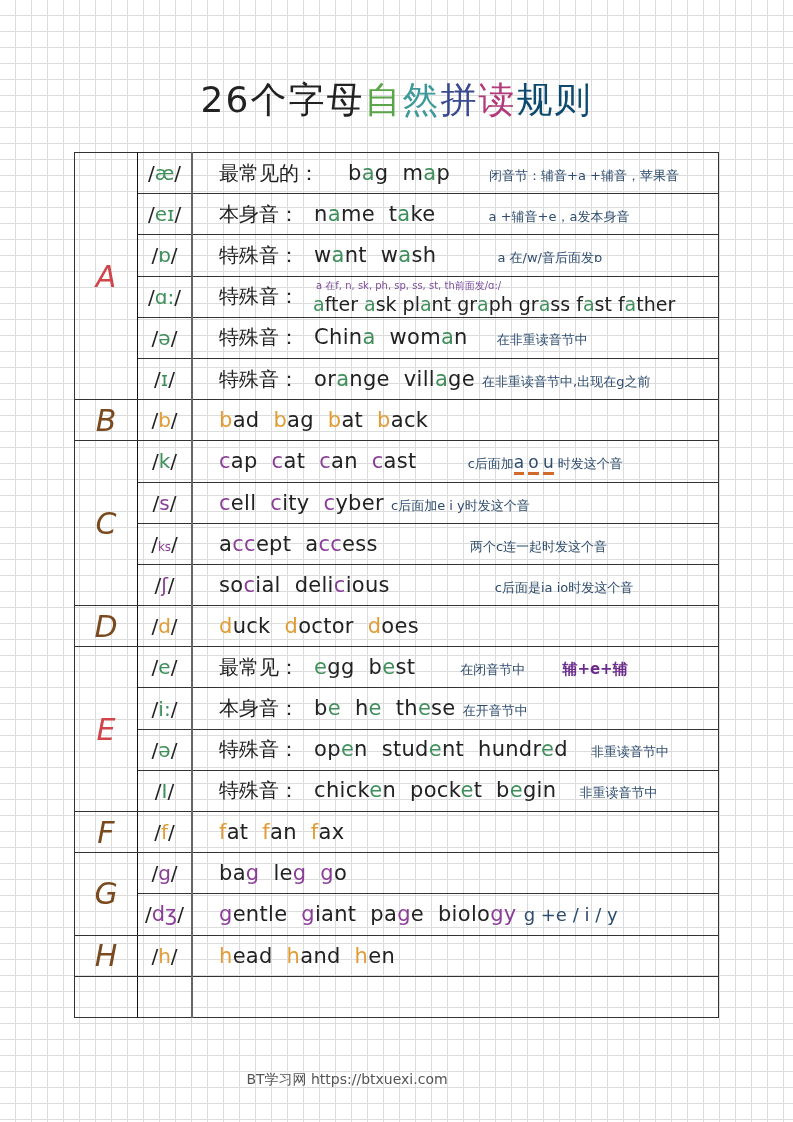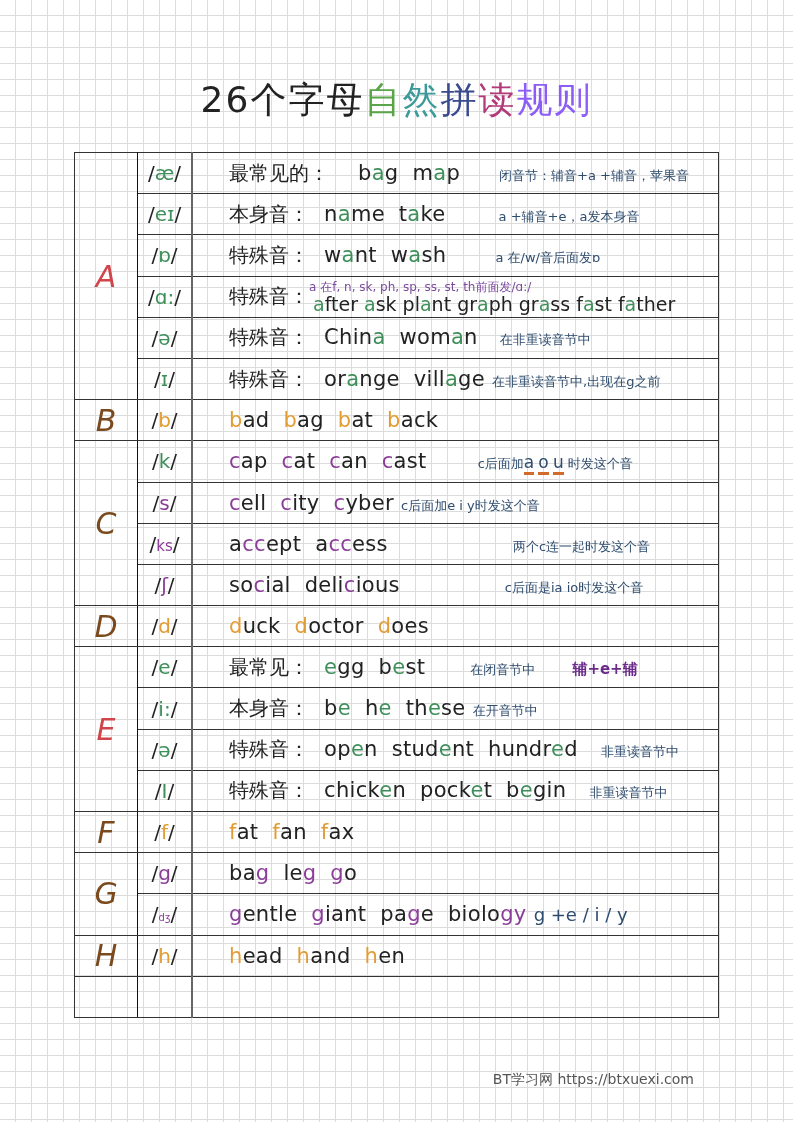--- a/index.html
+++ b/index.html
@@ -31,42 +31,42 @@
   table.rules td.letter{
     width:62px;text-align:center;font-size:30px;
     font-family:"DejaVu Sans", sans-serif;font-style:italic;font-weight:300;
     border-right:1.5px solid #111;
   }
   table.rules td.ipa{
     width:53px;text-align:center;font-size:20px;color:#222;
     border-right:2px solid #666;
   }
   table.rules td.content{
-    padding-left:36px;white-space:nowrap;position:relative;
+    padding-left:26px;white-space:nowrap;position:relative;
   }
   .label{font-size:20px;color:#222;margin-right:10px;}
   .words{font-size:21px;color:#222;letter-spacing:0.3px;}
   .note{font-size:13px;color:#2e4c6e;margin-left:2px;}
   .note2{font-size:15px;color:#6a2b8a;font-weight:bold;margin-left:32px;}
-  .tiny{font-size:12px;color:#7b4a9c;position:absolute;left:116px;top:2px;}
+  .tiny{font-size:10px;color:#7b4a9c;position:absolute;left:123px;top:2px;}
   .sub{position:absolute;left:120px;bottom:2px;font-size:19px;}
   .hl-green{color:#3f8f5a;}
   .hl-purple{color:#8b3d99;}
   .hl-orange{color:#e39c35;}
   .underline-dash{border-bottom:3px dashed #d46a2a;}
   .footer{
-    position:absolute;left:0;width:694px;top:1071px;text-align:right;
+    position:absolute;left:0;width:694px;top:1071px;text-align:center;
     font-size:14px;color:#555;
   }
 </style>
 </head>
 <body>
 
 <div class="title">
-  <span style="color:#222">26个字母</span><span style="color:#5aa54a">自</span><span style="color:#3d9a9a">然</span><span style="color:#3a4a8f">拼</span><span style="color:#b23a7a">读</span><span style="color:#8b5cf6">规则</span>
+  <span style="color:#222">26个字母</span><span style="color:#5aa54a">自</span><span style="color:#3d9a9a">然</span><span style="color:#3a4a8f">拼</span><span style="color:#b23a7a">读</span><span style="color:#0c4a6e">规则</span>
 </div>
 
 <table class="rules">
 
   <tbody>
       <tr>
     <td class="letter" rowspan="6" style="color:#d0444a">A</td>
     <td class="ipa">/<span class="hl-green">æ</span>/</td>
     <td class="content">
       <span class="label">最常见的：</span>
@@ -80,37 +80,37 @@
       <span class="label">本身音：</span>
       <span class="words">n<span class="hl-green">a</span>me&nbsp;&nbsp;t<span class="hl-green">a</span>ke</span>
       <span class="note" style="margin-left:48px">a +辅音+e，a发本身音</span>
     </td>
   </tr>
   <tr>
     <td class="ipa">/<span class="hl-green">ɒ</span>/</td>
     <td class="content">
       <span class="label">特殊音：</span>
       <span class="words">w<span class="hl-green">a</span>nt&nbsp;&nbsp;w<span class="hl-green">a</span>sh</span>
-      <span class="note" style="margin-left:44px">a 在/w/音后面发ɒ</span>
+      <span class="note" style="margin-left:56px">a 在/w/音后面发ɒ</span>
     </td>
   </tr>
   <tr>
     <td class="ipa">/<span class="hl-green">ɑ:</span>/</td>
     <td class="content">
       <span class="label">特殊音：</span>
       <span class="tiny">a 在f, n, sk, ph, sp, ss, st, th前面发/ɑ:/</span>
       <span class="sub"><span class="hl-green">a</span>fter&nbsp;<span class="hl-green">a</span>sk&nbsp;pl<span class="hl-green">a</span>nt&nbsp;gr<span class="hl-green">a</span>ph&nbsp;gr<span class="hl-green">a</span>ss&nbsp;f<span class="hl-green">a</span>st&nbsp;f<span class="hl-green">a</span>ther</span>
     </td>
   </tr>
   <tr>
     <td class="ipa">/<span class="hl-green">ə</span>/</td>
     <td class="content">
       <span class="label">特殊音：</span>
       <span class="words">Chin<span class="hl-green">a</span>&nbsp;&nbsp;wom<span class="hl-green">a</span>n</span>
-      <span class="note" style="margin-left:17px">在非重读音节中</span>
+      <span class="note" style="margin-left:24px">在非重读音节中</span>
     </td>
   </tr>
   <tr>
     <td class="ipa">/<span class="hl-green">ɪ</span>/</td>
     <td class="content">
       <span class="label">特殊音：</span>
       <span class="words">or<span class="hl-green">a</span>nge&nbsp;&nbsp;vill<span class="hl-green">a</span>ge</span>
       <span class="note" style="">在非重读音节中,出现在g之前</span>
     </td>
   </tr>
@@ -132,24 +132,24 @@
     </td>
   </tr>
   <tr>
     <td class="ipa">/<span class="hl-purple">s</span>/</td>
     <td class="content">
       <span class="words"><span class="hl-purple">c</span>ell&nbsp;&nbsp;<span class="hl-purple">c</span>ity&nbsp;&nbsp;<span class="hl-purple">c</span>yber</span>
       <span class="note" style="">c后面加e i y时发这个音</span>
     </td>
   </tr>
   <tr>
-    <td class="ipa">/<span class="hl-purple" style="font-size:15px">ks</span>/</td>
+    <td class="ipa">/<span class="hl-purple" style="font-size:12px">ks</span>/</td>
     <td class="content">
       <span class="words">a<span class="hl-purple">cc</span>ept&nbsp;&nbsp;a<span class="hl-purple">cc</span>ess</span>
-      <span class="note" style="margin-left:120px">两个c连一起时发这个音</span>
+      <span class="note" style="margin-left:87px">两个c连一起时发这个音</span>
     </td>
   </tr>
   <tr>
     <td class="ipa">/<span class="hl-purple">ʃ</span>/</td>
     <td class="content">
       <span class="words">so<span class="hl-purple">c</span>ial&nbsp;&nbsp;deli<span class="hl-purple">c</span>ious</span>
       <span class="note" style="margin-left:100px">c后面是ia io时发这个音</span>
     </td>
   </tr>
 
@@ -205,21 +205,21 @@
   </tr>
 
   <tr>
     <td class="letter" rowspan="2" style="color:#7a4a1e">G</td>
     <td class="ipa">/<span class="hl-purple">g</span>/</td>
     <td class="content">
       <span class="words">ba<span class="hl-purple">g</span>&nbsp;&nbsp;le<span class="hl-purple">g</span>&nbsp;&nbsp;<span class="hl-purple">g</span>o</span>
     </td>
   </tr>
   <tr>
-    <td class="ipa">/<span class="hl-purple" style="font-size:10px">dʒ</span>/</td>
+    <td class="ipa">/<span class="hl-purple" style="font-size:21px">dʒ</span>/</td>
     <td class="content">
       <span class="words"><span class="hl-purple">g</span>entle&nbsp;&nbsp;<span class="hl-purple">g</span>iant&nbsp;&nbsp;pa<span class="hl-purple">g</span>e&nbsp;&nbsp;biolo<span class="hl-purple">gy</span></span>
       <span class="note" style="font-size:18px;">g +e / i / y</span>
     </td>
   </tr>
 
   <tr>
     <td class="letter" style="color:#7a4a1e">H</td>
     <td class="ipa">/<span class="hl-orange">h</span>/</td>
     <td class="content">

